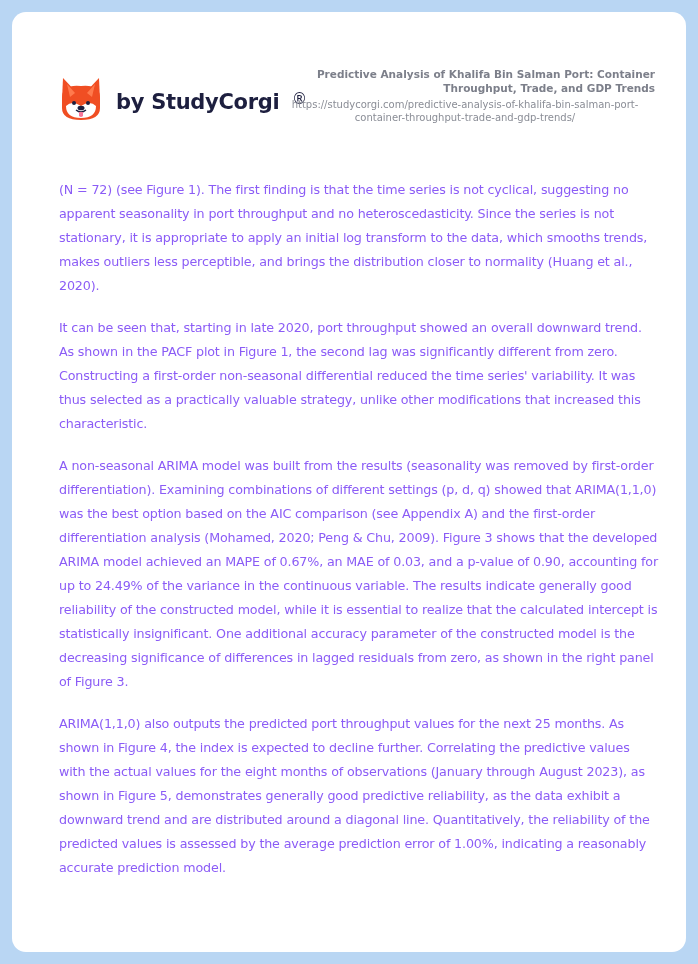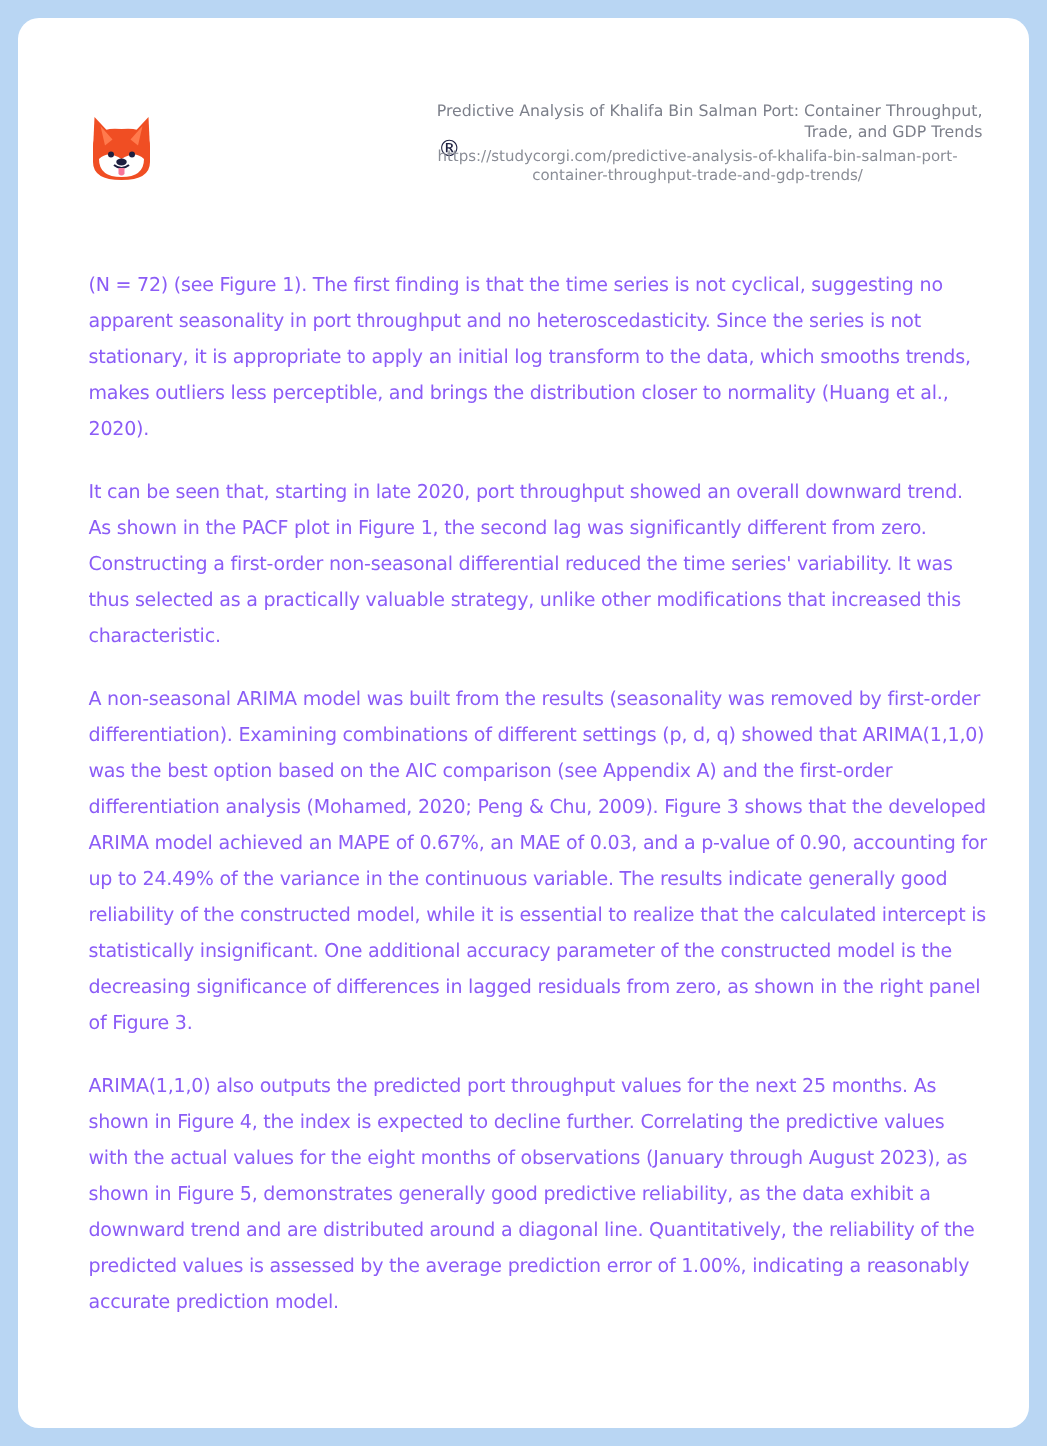--- a/index.html
+++ b/index.html
@@ -62,21 +62,21 @@
     }
     .doc-meta {
       position: absolute;
       right: 31px;
       top: 55px;
       width: 380px;
       text-align: right;
     }
     .doc-title {
       font-family: "DejaVu Sans", sans-serif;
-      font-weight: normal;
+      font-weight: bold;
       font-size: 10.5px;
       line-height: 14px;
       color: #7c7f8a;
     }
     .doc-url {
       margin-top: 3px;
       font-family: "DejaVu Sans", sans-serif;
       font-size: 10px;
       line-height: 13px;
       color: #8a8d96;
@@ -117,20 +117,21 @@
 
         <circle cx="14" cy="27" r="2" fill="#1d1f3f"></circle>
         <circle cx="28" cy="27" r="2" fill="#1d1f3f"></circle>
 
         <ellipse cx="21" cy="32" rx="3.5" ry="2.3" fill="#1d1f3f"></ellipse>
 
         <path d="M16 34 Q21 38 26 34" stroke="#1d1f3f" stroke-width="1.4" fill="none"></path>
 
         <path d="M19 36 L23 36 L23 40 Q21 42 19 40 Z" fill="#f7769a"></path>
       </svg>
+      <span class="logo-text">by StudyCorgi</span>
       <span class="logo-reg">®</span>
     </div>
 
     <div class="doc-meta">
       <div class="doc-title">Predictive Analysis of Khalifa Bin Salman Port: Container Throughput, Trade, and GDP Trends</div>
       <div class="doc-url">https://studycorgi.com/predictive-analysis-of-khalifa-bin-salman-port-container-throughput-trade-and-gdp-trends/</div>
     </div>
   </div>
 
   <div class="content">

